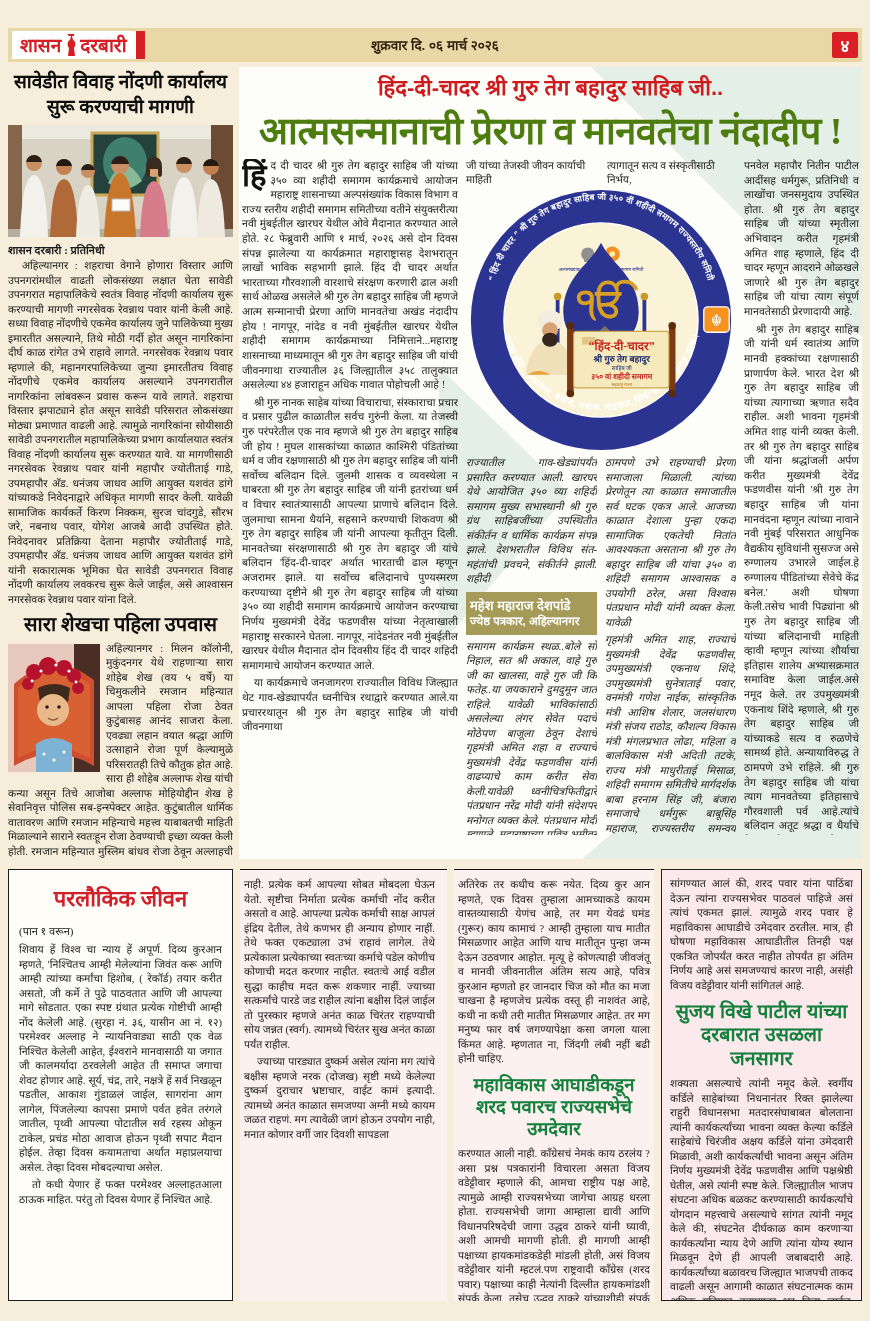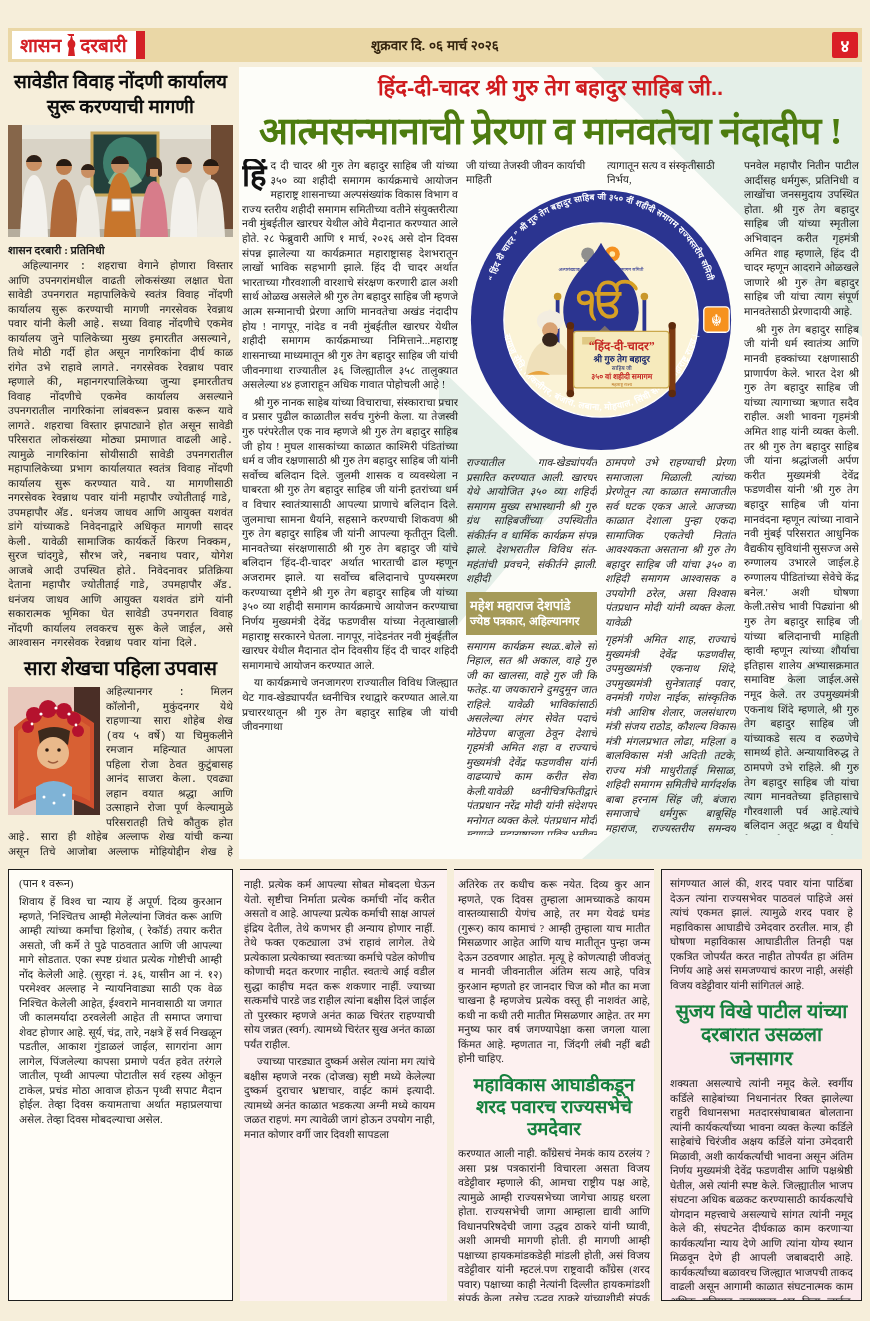--- a/index.html
+++ b/index.html
@@ -11,21 +11,21 @@
   .brand .t{color:#d42025;font-weight:bold;font-size:19px;font-family:"Liberation Sans","DejaVu Sans",sans-serif;}
   .brand .bar{width:9px;height:28px;background:#d42025;margin-left:6px;}
   .masthead .date{position:absolute;left:0;right:0;text-align:center;font-weight:bold;font-size:13.5px;color:#33230e;font-family:"Liberation Sans","DejaVu Sans",sans-serif;pointer-events:none;}
   .mast-wrap{position:relative;}
   .pagenum{width:26px;height:26px;background:#da1f26;color:#fff;font-weight:bold;font-size:17px;display:flex;align-items:center;justify-content:center;border-radius:2px;font-family:"Liberation Sans","DejaVu Sans",sans-serif;z-index:2;}
   
   .content{display:flex;gap:6px;margin-top:5px;height:792px;}
   .leftcol{width:225px;flex:none;overflow:hidden;}
   .leftcol h2{font-size:19px;line-height:1.32;text-align:center;margin:2px 0 6px 0;color:#0d0d0d;}
   .byline-sm{font-size:11px;font-weight:bold;margin:5px 0 2px 0;}
-  .body-txt{font-size:10.6px;line-height:1.37;text-align:justify;font-family:Liberation Mono, monospace;}
+  .body-txt{font-size:10.6px;line-height:1.37;text-align:justify;}
   .body-txt p{margin:0 0 2px 0;text-indent:14px;}
   .photo{display:block;width:100%;}
   .girl-float{float:left;width:92px;height:128px;margin:2px 6px 2px 0;}
   
   .mainart{flex:1;position:relative;background:#fdfdf9;padding:2px 3px;box-sizing:border-box;overflow:hidden;}
   .wedge{position:absolute;background:#e4efe8;z-index:0;}
   .w1{top:0;right:0;width:330px;height:270px;clip-path:polygon(18% 0,100% 0,100% 100%);}
   .w2{left:200px;top:300px;width:130px;height:280px;clip-path:polygon(0 0,100% 45%,0 100%);}
   .w3{right:0;bottom:0;width:280px;height:240px;clip-path:polygon(100% 0,100% 100%,0 100%);}
   .kicker{position:relative;z-index:1;text-align:center;color:#cf1b1e;font-weight:bold;font-size:22px;margin:2px 0 0 0;font-family:"Liberation Sans","DejaVu Sans",sans-serif;}
@@ -281,27 +281,29 @@
           <p class="first">पनवेल महापौर नितीन पाटील आदींसह धर्मगुरू, प्रतिनिधी व लाखोंचा जनसमुदाय उपस्थित होता. श्री गुरु तेग बहादुर साहिब जी यांच्या स्मृतीला अभिवादन करीत गृहमंत्री अमित शाह म्हणाले, हिंद दी चादर म्हणून आदराने ओळखले जाणारे श्री गुरु तेग बहादुर साहिब जी यांचा त्याग संपूर्ण मानवतेसाठी प्रेरणादायी आहे.</p>
           <p>श्री गुरु तेग बहादुर साहिब जी यांनी धर्म स्वातंत्र्य आणि मानवी हक्कांच्या रक्षणासाठी प्राणार्पण केले. भारत देश श्री गुरु तेग बहादुर साहिब जी यांच्या त्यागाच्या ऋणात सदैव राहील. अशी भावना गृहमंत्री अमित शाह यांनी व्यक्त केली. तर श्री गुरु तेग बहादुर साहिब जी यांना श्रद्धांजली अर्पण करीत मुख्यमंत्री देवेंद्र फडणवीस यांनी 'श्री गुरु तेग बहादुर साहिब जी यांना मानवंदना म्हणून त्यांच्या नावाने नवी मुंबई परिसरात आधुनिक वैद्यकीय सुविधांनी सुसज्ज असे रुग्णालय उभारले जाईल.हे रुग्णालय पीडितांच्या सेवेचे केंद्र बनेल.' अशी घोषणा केली.तसेच भावी पिढ्यांना श्री गुरु तेग बहादुर साहिब जी यांच्या बलिदानाची माहिती व्हावी म्हणून त्यांच्या शौर्याचा इतिहास शालेय अभ्यासक्रमात समाविष्ट केला जाईल.असे नमूद केले. तर उपमुख्यमंत्री एकनाथ शिंदे म्हणाले, श्री गुरु तेग बहादुर साहिब जी यांच्याकडे सत्य व रुळणेचे सामर्थ्य होते. अन्यायाविरुद्ध ते ठामपणे उभे राहिले. श्री गुरु तेग बहादुर साहिब जी यांचा त्याग मानवतेच्या इतिहासाचे गौरवशाली पर्व आहे.त्यांचे बलिदान अतूट श्रद्धा व धैर्याचे प्रेरणादायी उदाहरण आहे.</p>
 
         </div>
       </div>
     </section>
   </div>
 
   <div class="bottom">
     <div class="bbox parlokik bcol">
+      <h2>परलौकिक जीवन</h2>
       <div class="cont-note">(पान १ वरून)</div>
       <p class="first">शिवाय हें विश्व चा न्याय हें अपूर्ण. दिव्य कुरआन म्हणते, 'निश्चितच आम्ही मेलेल्यांना जिवंत करू आणि आम्ही त्यांच्या कर्मांचा हिशोब, ( रेकॉर्ड) तयार करीत असतो, जी कर्मे ते पुढे पाठवतात आणि जी आपल्या मागे सोडतात. एका स्पष्ट ग्रंथात प्रत्येक गोष्टीची आम्ही नोंद केलेली आहे. (सुरहा नं. ३६, यासीन आ नं. १२) परमेश्वर अल्लाह ने न्यायनिवाड्या साठी एक वेळ निश्चित केलेली आहेत, ईश्वराने मानवासाठी या जगात जी कालमर्यादा ठरवलेली आहेत ती समाप्त जगाचा शेवट होणार आहे. सूर्य, चंद्र, तारे, नक्षत्रे हें सर्व निखळून पडतील, आकाश गुंडाळलं जाईल, सागरांना आग लागेल, पिंजलेल्या कापसा प्रमाणे पर्वत हवेत तरंगले जातील, पृथ्वी आपल्या पोटातील सर्व रहस्य ओकून टाकेल, प्रचंड मोठा आवाज होऊन पृथ्वी सपाट मैदान होईल. तेव्हा दिवस कयामताचा अर्थात महाप्रलयाचा असेल. तेव्हा दिवस मोबदल्याचा असेल.</p>
+      <p>तो कधी येणार हें फक्त परमेश्वर अल्लाहतआला ठाऊक माहित. परंतु तो दिवस येणार हें निश्चित आहे.</p>
     </div>
 
     <div class="bbox b2 bcol">
       <p class="first">नाही. प्रत्येक कर्म आपल्या सोबत मोबदला घेऊन येतो. सृष्टीचा निर्माता प्रत्येक कर्माची नोंद करीत असतो व आहे. आपल्या प्रत्येक कर्माची साक्ष आपलं इंद्रिय देतील, तेथे कणभर ही अन्याय होणार नाहीं. तेथे फक्त एकट्याला उभं राहावं लागेल. तेथे प्रत्येकाला प्रत्येकाच्या स्वतःच्या कर्माचे पडेल कोणीच कोणाची मदत करणार नाहीत. स्वतःचे आई वडील सुद्धा काहीच मदत करू शकणार नाहीं. ज्याच्या सत्कर्मांचे पारडे जड राहील त्यांना बक्षीस दिलं जाईल तो पुरस्कार म्हणजे अनंत काळ चिरंतर राहण्याची सोय जन्नत (स्वर्ग). त्यामध्ये चिरंतर सुख अनंत काळा पर्यंत राहील.</p>
-      <p>ज्याच्या पारड्यात दुष्कर्म असेल त्यांना मग त्यांचे बक्षीस म्हणजे नरक (दोजख) सृष्टी मध्ये केलेल्या दुष्कर्म दुराचार भ्रष्टाचार, वाईट कामं इत्यादी. त्यामध्ये अनंत काळात भडकत्या अग्नी मध्ये कायम जळत राहणं. मग त्यावेळी जागं होऊन उपयोग नाही, मनात कोणार वर्गी जार दिवशी सापडला</p>
+      <p>ज्याच्या पारड्यात दुष्कर्म असेल त्यांना मग त्यांचे बक्षीस म्हणजे नरक (दोजख) सृष्टी मध्ये केलेल्या दुष्कर्म दुराचार भ्रष्टाचार, वाईट कामं इत्यादी. त्यामध्ये अनंत काळात समजण्या अग्नी मध्ये कायम जळत राहणं. मग त्यावेळी जागं होऊन उपयोग नाही, मनात कोणार वर्गी जार दिवशी सापडला</p>
     </div>
 
     <div class="bbox b3 bcol">
       <p class="first">अतिरेक तर कधीच करू नयेत. दिव्य कुर आन म्हणते, एक दिवस तुम्हाला आमच्याकडे कायम वास्तव्यासाठी येणंच आहे, तर मग येवढं घमंड (गुरूर) काय कामाचं ? आम्ही तुम्हाला याच मातीत मिसळणार आहेत आणि याच मातीतून पुन्हा जन्म देऊन उठवणार आहोत. मृत्यू हे कोणत्याही जीवजंतू व मानवी जीवनातील अंतिम सत्य आहे, पवित्र कुरआन म्हणतो हर जानदार चिज को मौत का मजा चाखना है म्हणजेच प्रत्येक वस्तू ही नाशवंत आहे, कधी ना कधी तरी मातीत मिसळणार आहेत. तर मग मनुष्य फार वर्ष जगण्यापेक्षा कसा जगला याला किंमत आहे. म्हणतात ना, जिंदगी लंबी नहीं बढी होनी चाहिए.</p>
       <div class="redhead">महाविकास आघाडीकडून शरद पवारच राज्यसभेचे उमदेवार</div>
       <p class="first">करण्यात आली नाही. काँग्रेसचं नेमकं काय ठरलंय ? असा प्रश्न पत्रकारांनी विचारला असता विजय वडेट्टीवार म्हणाले की, आमचा राष्ट्रीय पक्ष आहे, त्यामुळे आम्ही राज्यसभेच्या जागेचा आग्रह धरला होता. राज्यसभेची जागा आम्हाला द्यावी आणि विधानपरिषदेची जागा उद्धव ठाकरे यांनी घ्यावी, अशी आमची मागणी होती. ही मागणी आम्ही पक्षाच्या हायकमांडकडेही मांडली होती, असं विजय वडेट्टीवार यांनी म्हटलं.पण राष्ट्रवादी काँग्रेस (शरद पवार) पक्षाच्या काही नेत्यांनी दिल्लीत हायकमांडशी संपर्क केला, तसेच उद्धव ठाकरे यांच्याशीही संपर्क केला आणि त्यांची भूमिका मांडली. तसेच आमच्या प्रदेशाध्यक्षांशी देखील सुप्रिया सुळे यांनी चर्चा केली. त्यामुळे आमच्या पक्षाच्या हायकमांडने कदाचित शरद पवारांना पाठिंबा देण्याचा निर्णय घेतला असावा. आताच आम्हाला आमच्या पक्षाच्या हायकमांडकडून फोन आला आणि त्यांच्याकडून</p>
     </div>
 
     <div class="bbox b4 bcol">
       <p class="first">सांगण्यात आलं की, शरद पवार यांना पाठिंबा देऊन त्यांना राज्यसभेवर पाठवलं पाहिजे असं त्यांचं एकमत झालं. त्यामुळे शरद पवार हे महाविकास आघाडीचे उमेदवार ठरतील. मात्र, ही घोषणा महाविकास आघाडीतील तिनही पक्ष एकत्रित जोपर्यंत करत नाहीत तोपर्यंत हा अंतिम निर्णय आहे असं समजण्याचं कारण नाही, असंही विजय वडेट्टीवार यांनी सांगितलं आहे.</p>

